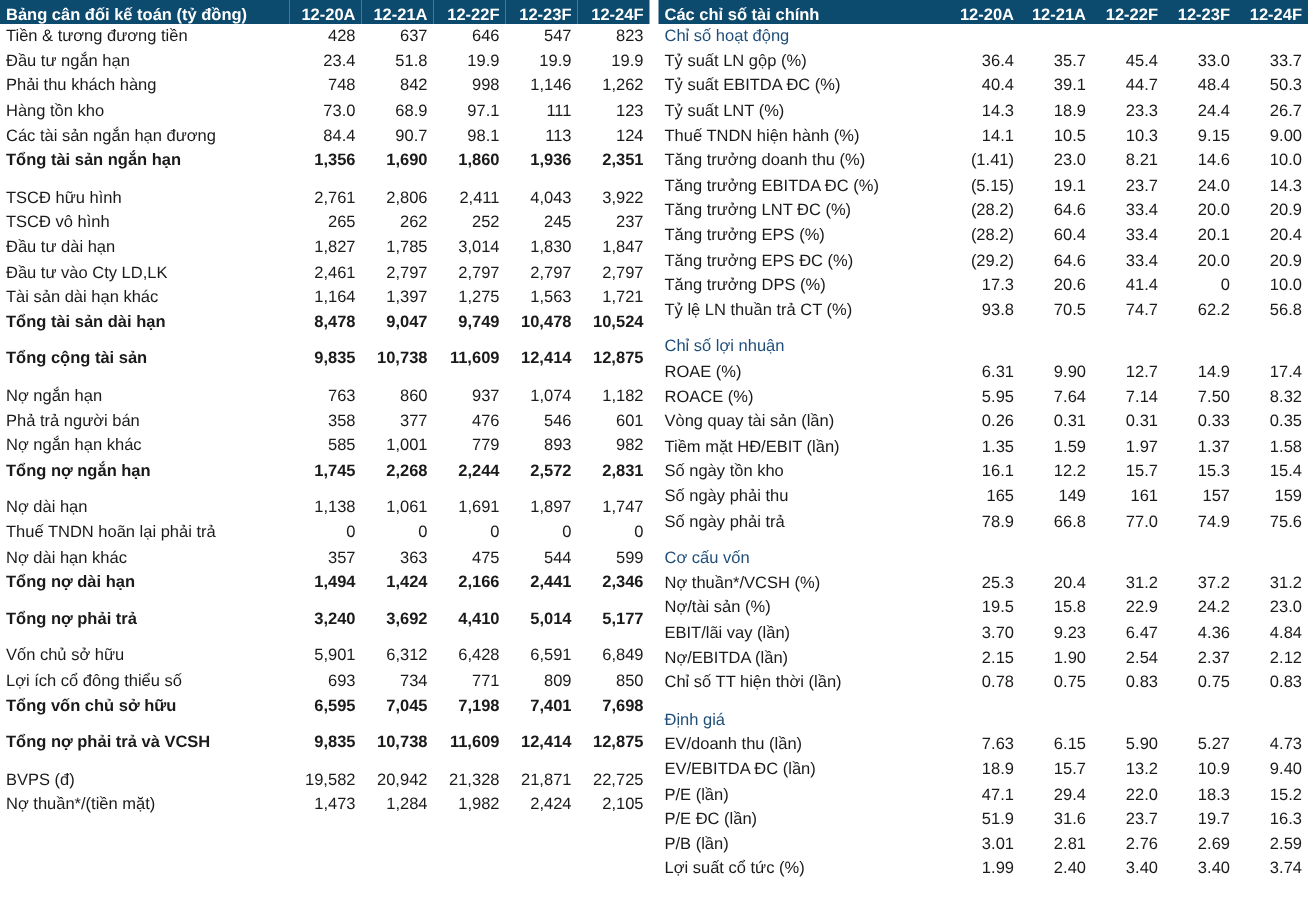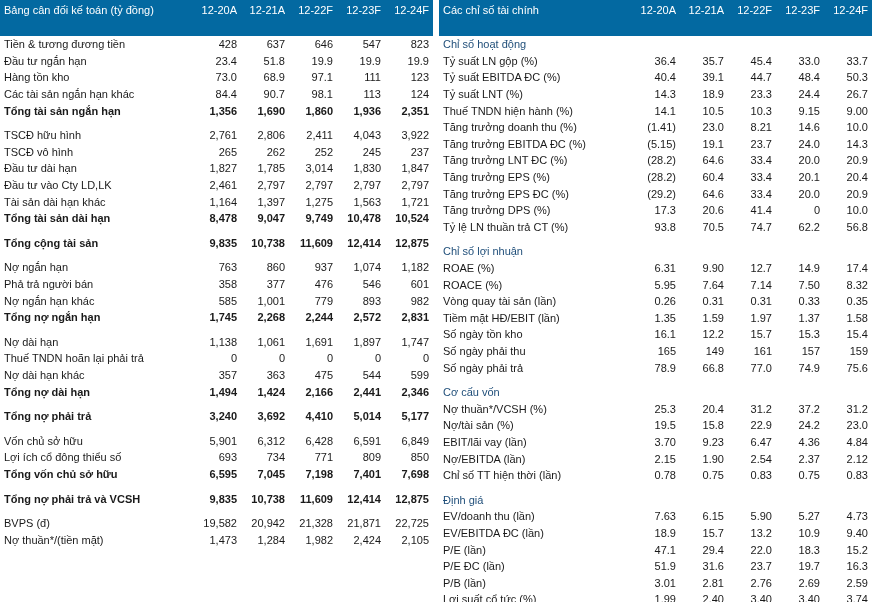--- a/index.html
+++ b/index.html
@@ -23,25 +23,25 @@
   }
   .panel {
     width: 433px;
   }
   table {
     border-collapse: collapse;
     width: 100%;
     table-layout: fixed;
   }
   thead th {
-    background: #0369a1;
+    background: #0c4a6e;
     color: #ffffff;
-    font-weight: normal;
+    font-weight: bold;
     font-size: 11px;
-    padding: 4px 4px 20px 4px;
+    padding: 4px 4px 0 4px;
     text-align: right;
     white-space: nowrap;
   }
   thead th.lbl {
     text-align: left;
     padding-left: 4px;
   }
   tbody td {
     padding: 1px 4px;
     font-size: 11px;
@@ -102,29 +102,37 @@
           </tr>
           <tr>
             <td class="lbl">Đầu tư ngắn hạn</td>
             <td class="num">23.4</td>
             <td class="num">51.8</td>
             <td class="num">19.9</td>
             <td class="num">19.9</td>
             <td class="num">19.9</td>
           </tr>
           <tr>
+            <td class="lbl">Phải thu khách hàng</td>
+            <td class="num">748</td>
+            <td class="num">842</td>
+            <td class="num">998</td>
+            <td class="num">1,146</td>
+            <td class="num">1,262</td>
+          </tr>
+          <tr>
             <td class="lbl">Hàng tồn kho</td>
             <td class="num">73.0</td>
             <td class="num">68.9</td>
             <td class="num">97.1</td>
             <td class="num">111</td>
             <td class="num">123</td>
           </tr>
           <tr>
-            <td class="lbl">Các tài sản ngắn hạn khác</td>
+            <td class="lbl">Các tài sản ngắn hạn đương</td>
             <td class="num">84.4</td>
             <td class="num">90.7</td>
             <td class="num">98.1</td>
             <td class="num">113</td>
             <td class="num">124</td>
           </tr>
           <tr class="bold">
             <td class="lbl">Tổng tài sản ngắn hạn</td>
             <td class="num">1,356</td>
             <td class="num">1,690</td>

